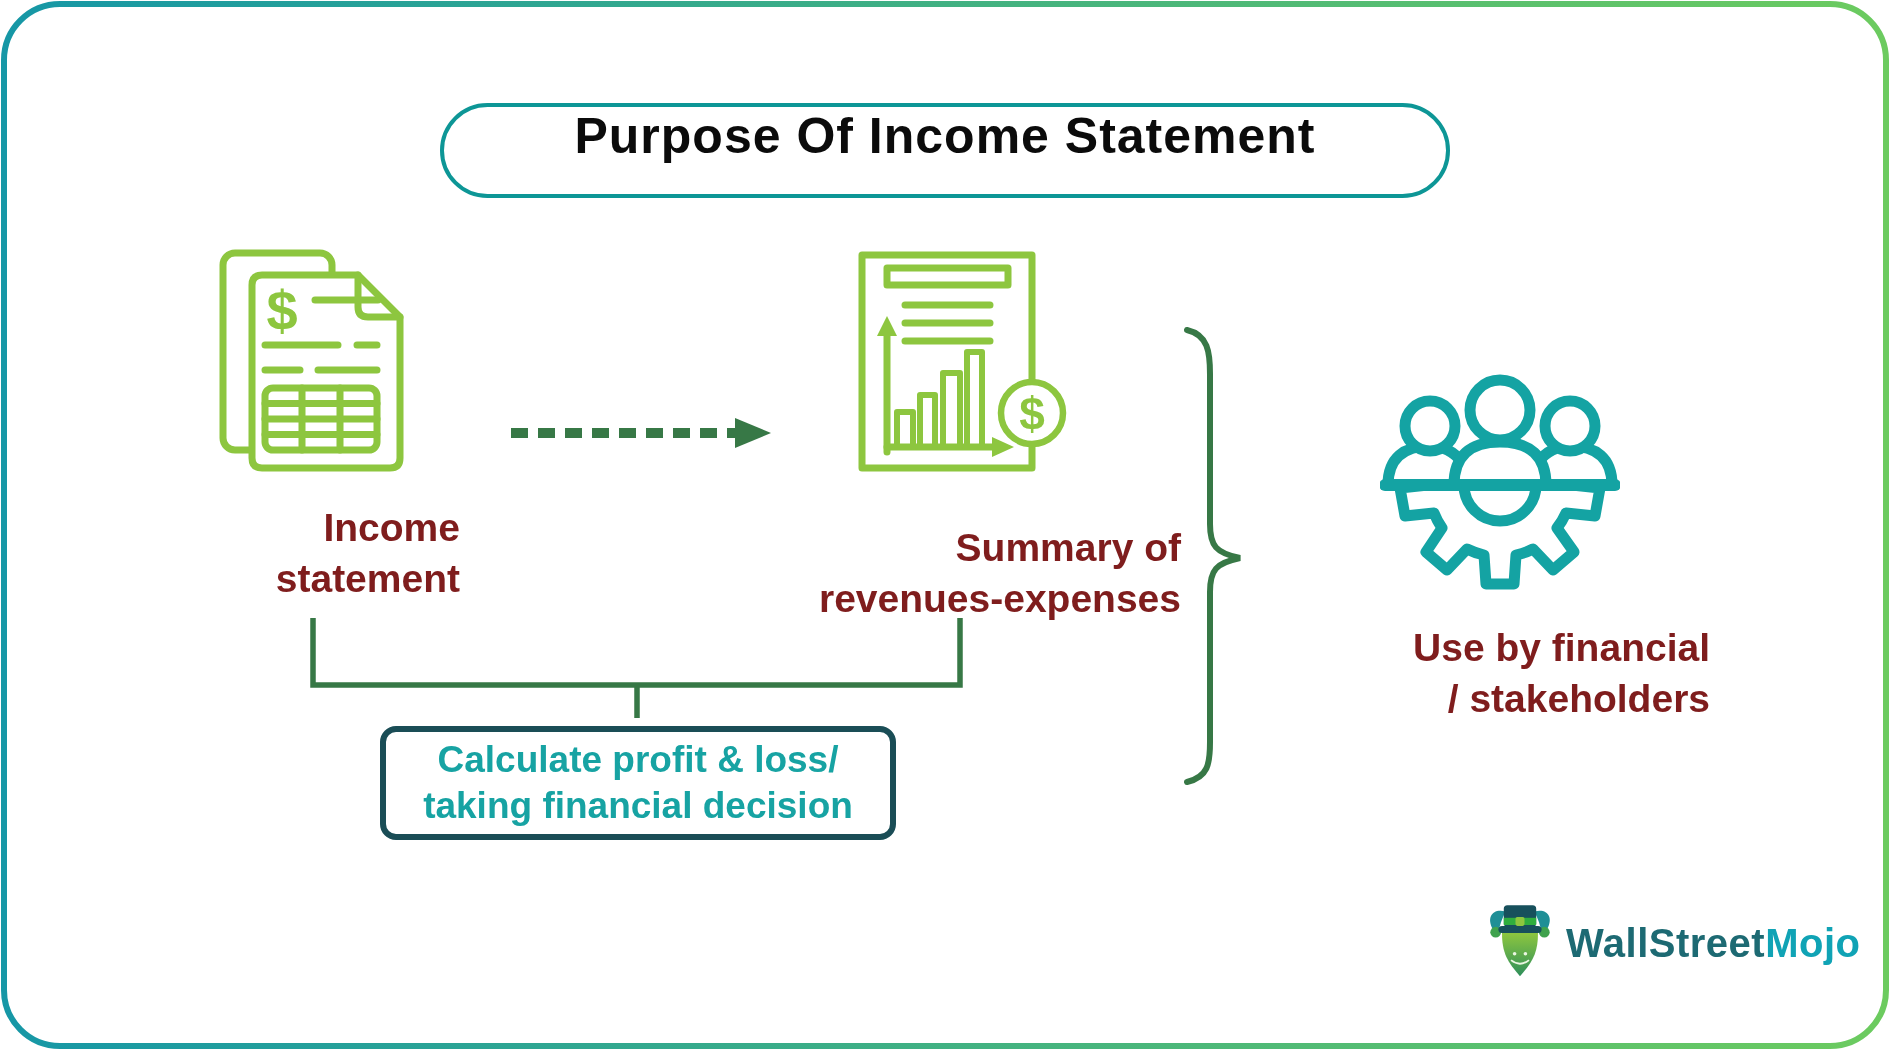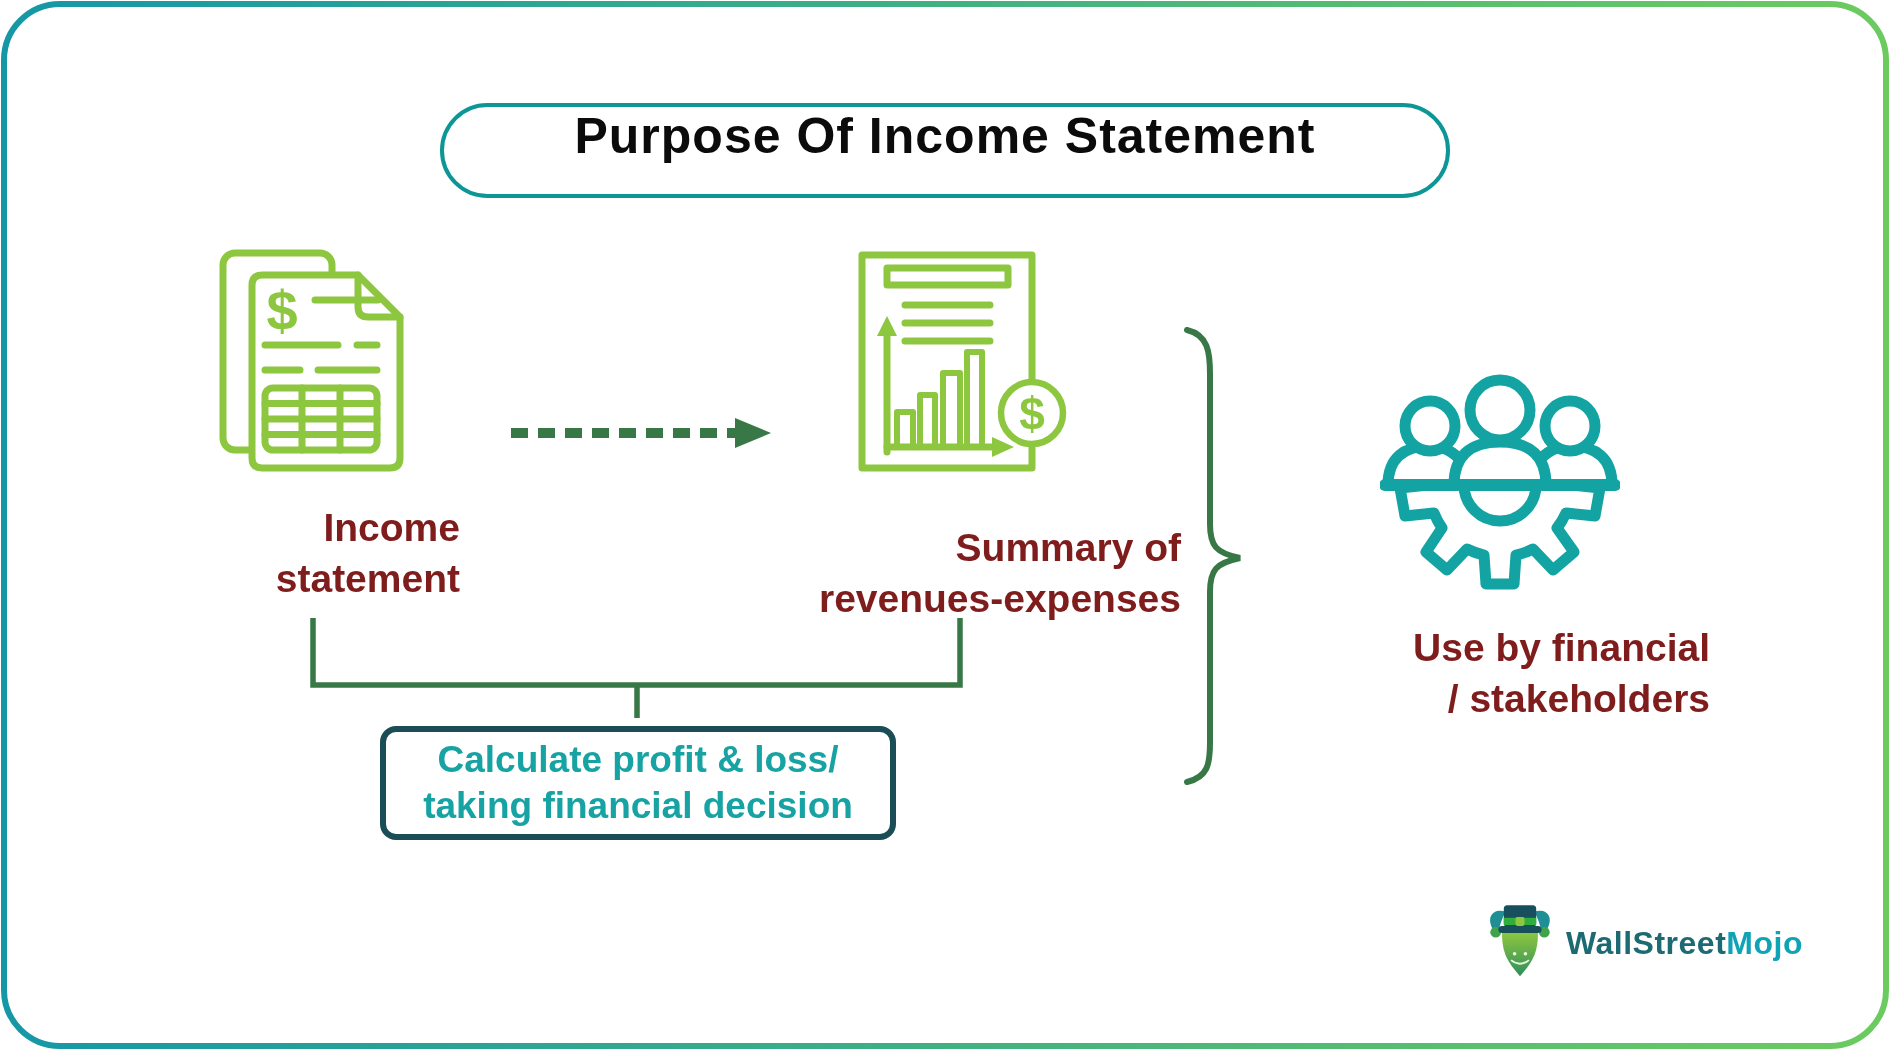--- a/index.html
+++ b/index.html
@@ -42,21 +42,21 @@
   }
   .result-box .result-text{
     font-weight:700;color:#17A3A3;text-align:center;
     white-space:pre-line;font-size:37px;line-height:46px;
   }
 
   
   .logo{
     left:1484px;top:902px;display:flex;align-items:center;gap:10px;
   }
-  .logo-text{font-size:32px;font-weight:700;letter-spacing:0.5px;}
+  .logo-text{font-size:40px;font-weight:700;letter-spacing:0.5px;}
   .logo-text .primary{color:#1D6A73;}
   .logo-text .accent{color:#10A3B5;}
 </style>
 </head>
 <body>
 
 <svg id="frame-svg" class="abs" width="1890" height="1050" viewBox="0 0 1890 1050">
   <defs>
     <linearGradient id="borderGrad" x1="0" y1="0" x2="1" y2="0">
       <stop offset="0" stop-color="#1697A6"></stop>

